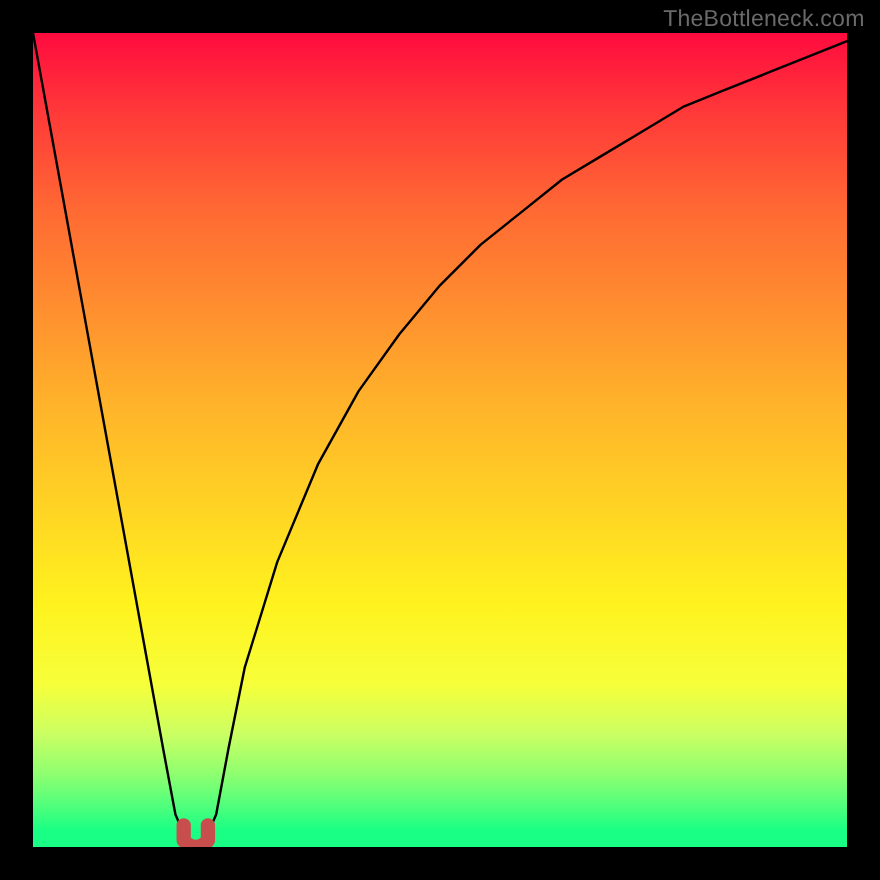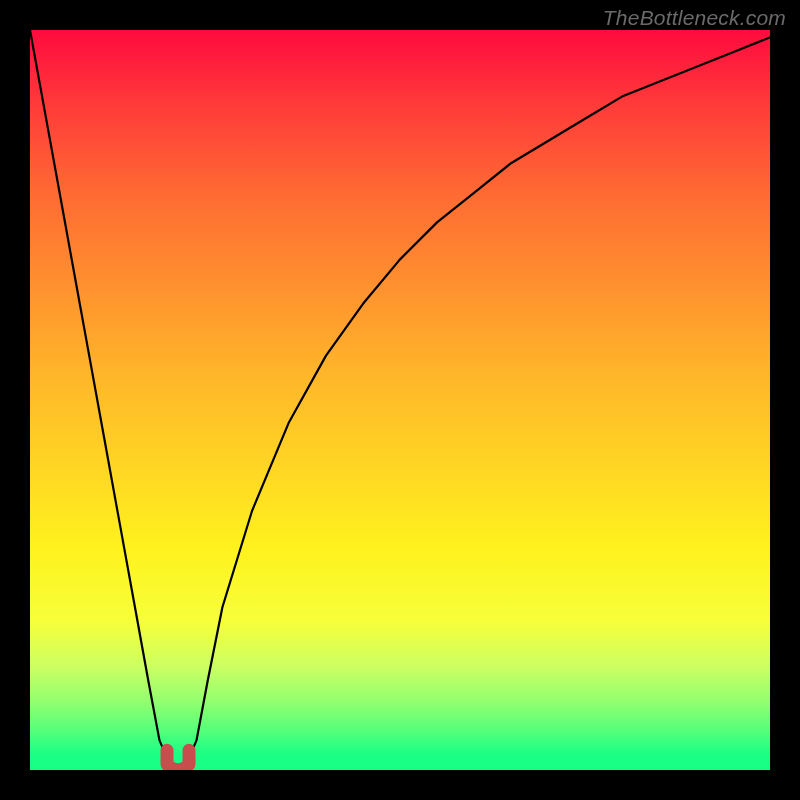--- a/index.html
+++ b/index.html
@@ -9,21 +9,20 @@
     height: 800px;
     overflow: hidden;
     background: #000;
     font-family: Arial, Helvetica, sans-serif;
   }
   .stage {
     position: relative;
     width: 800px;
     height: 800px;
     background: #000;
-    font-style: italic;
   }
   .plot-area {
     position: absolute;
     left: 30px;
     top: 30px;
     width: 740px;
     height: 740px;
     
     background: linear-gradient(
       to bottom,

